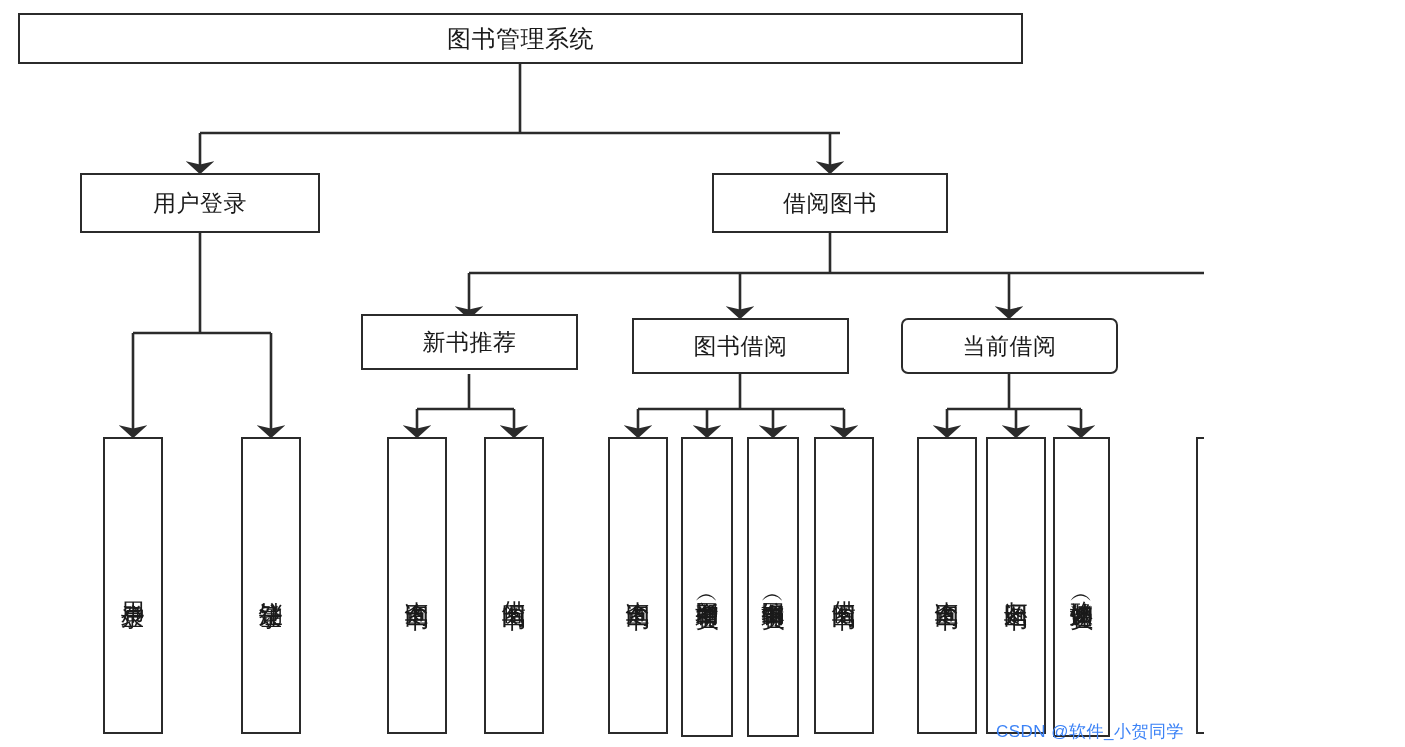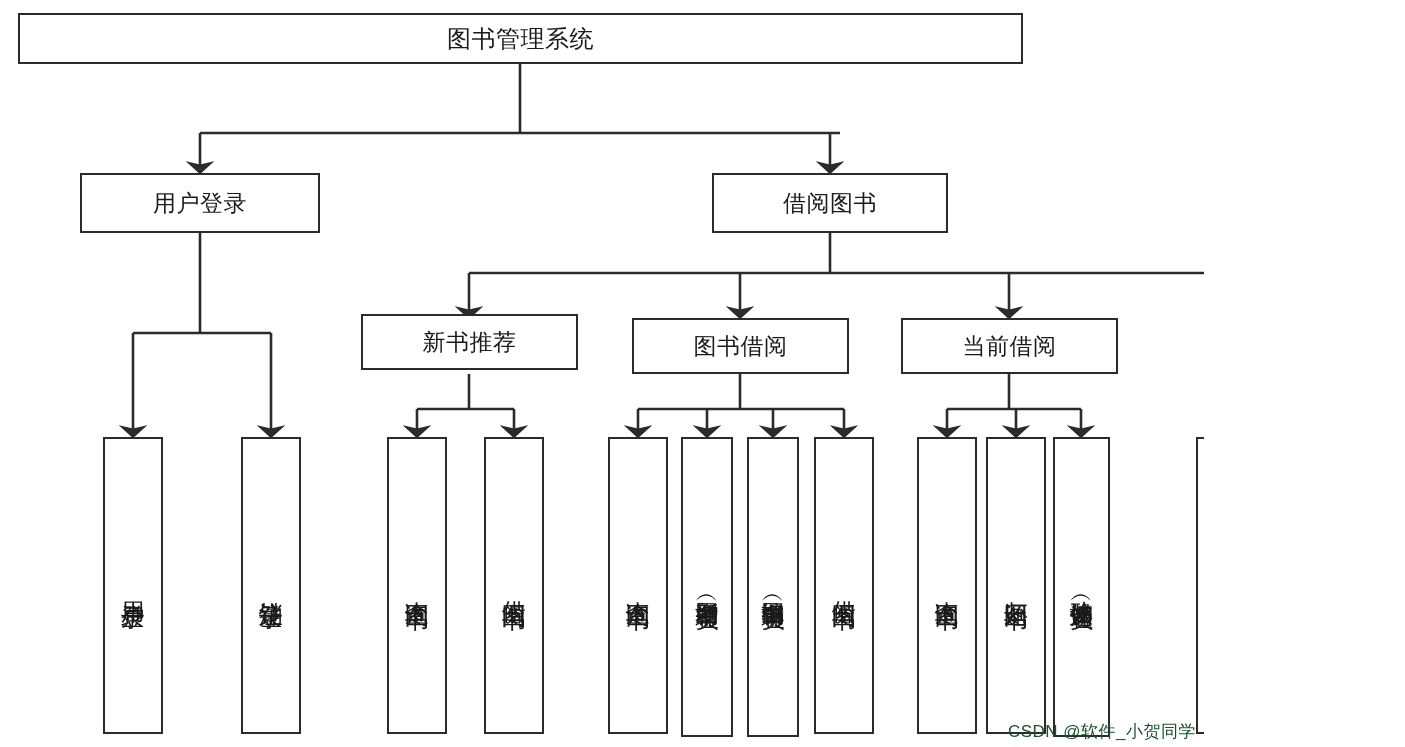--- a/index.html
+++ b/index.html
@@ -61,24 +61,24 @@
     white-space: normal;
     max-height: 100%;
   }
   .node.vert.tall .node-label {
     font-size: 23px;
     letter-spacing: 1px;
     line-height: 1.18;
   }
   .watermark {
     position: absolute;
-    right: 8px;
+    right: 20px;
     bottom: 4px;
     font-size: 17px;
-    color: #14532d;
+    color: #3b82f6;
     letter-spacing: 0.5px;
     white-space: nowrap;
   }
 </style>
 </head>
 <body>
 
 <div id="canvas">
 
   <svg class="edges" viewBox="0 0 1405 747">
@@ -141,21 +141,21 @@
   <div class="node horiz" style="left:712px; top:173px; width:236px; height:60px;">
     <span class="node-label">借阅图书</span>
   </div>
 
   <div class="node horiz" style="left:361px; top:314px; width:217px; height:56px;">
     <span class="node-label">新书推荐</span>
   </div>
   <div class="node horiz" style="left:632px; top:318px; width:217px; height:56px;">
     <span class="node-label">图书借阅</span>
   </div>
-  <div class="node horiz" style="left:901px; top:318px; width:217px; height:56px;">
+  <div class="node horiz" style="left:901px; top:318px; width:217px; height:56px;border-radius:7px;">
     <span class="node-label">当前借阅</span>
   </div>
 
   <div class="node vert" style="left:103px; top:437px; width:60px; height:297px;">
     <span class="node-label">用户登录</span>
   </div>
   <div class="node vert" style="left:241px; top:437px; width:60px; height:297px;">
     <span class="node-label">注销登录</span>
   </div>
   <div class="node vert" style="left:387px; top:437px; width:60px; height:297px;">

